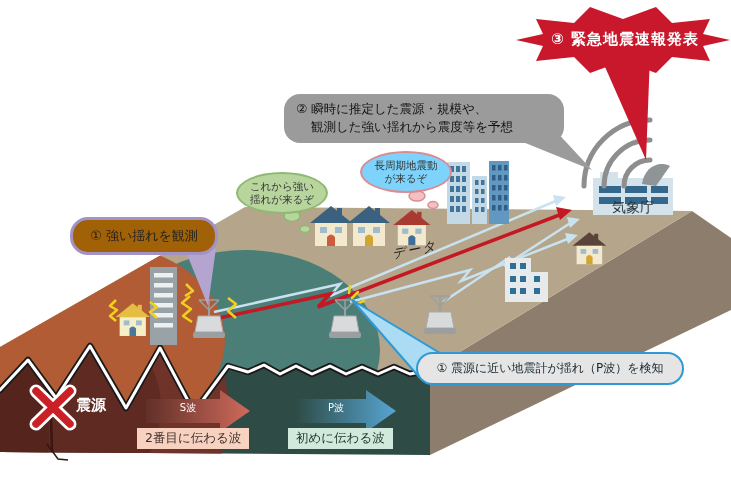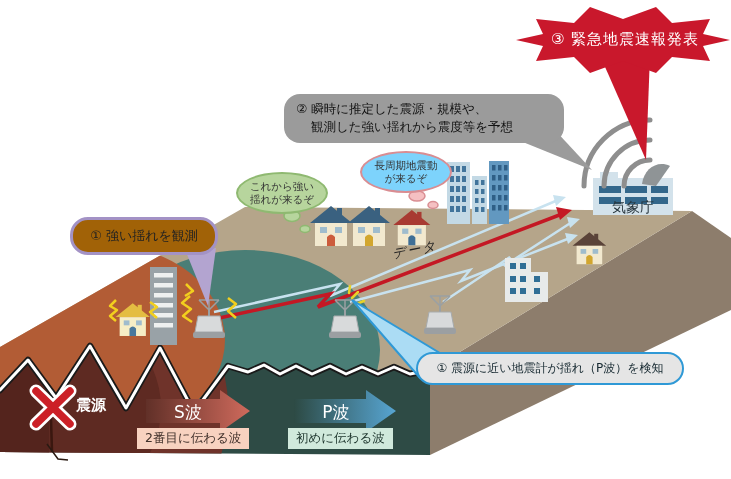--- a/index.html
+++ b/index.html
@@ -1,38 +1,38 @@
 <!DOCTYPE html>
 <html><head>
 <meta charset="utf-8">
 <style>
   html,body{margin:0;padding:0;background:#fff;}
   #stage{position:relative;width:731px;height:479px;overflow:hidden;background:#fff;
          font-family:"DejaVu Sans","Liberation Sans",sans-serif;}
   #scene{position:absolute;left:0;top:0;}
   .lbl{position:absolute;white-space:nowrap;}
   .burst-label{left:525px;top:30px;width:200px;text-align:center;color:#fff;
-               font-size:15px;font-weight:normal;letter-spacing:1px;}
+               font-size:15px;font-weight:bold;letter-spacing:1px;}
   .gray-bubble{left:284px;top:94px;width:268px;background:#9b9b9b;border-radius:16px;
                padding:6px 0 7px 12px;font-size:12.5px;color:#121212;line-height:1.45;}
   .gray-bubble .l2{padding-left:15px;}
   .thought{position:absolute;border-radius:50%;display:flex;flex-direction:column;
            align-items:center;justify-content:center;font-size:10.5px;line-height:1.25;
            color:#333;text-align:center;}
   .green-th{left:236px;top:172px;width:88px;height:38px;background:#b7d59d;border:2px solid #8fb971;}
   .pink-th{left:360px;top:151px;width:88px;height:38px;background:#7dd3fc;border:2px solid #d98d92;}
   .purple-bubble{left:70px;top:217px;width:142px;background:#a16207;border:3px solid #a392c5;
                  border-radius:18px;padding:7px 0;text-align:center;font-size:13px;color:#222;}
   .blue-bubble{left:416px;top:352px;width:264px;background:#e5e5e5;border:2.5px solid #2f99d6;
                border-radius:17px;padding:6px 0;text-align:center;font-size:12px;color:#13262e;}
   .jma-label{left:593px;top:199px;width:80px;text-align:center;font-size:14px;color:#25333b;}
   .data-label{left:392px;top:241px;font-size:13px;font-style:italic;color:#222;
               transform:rotate(-11deg);letter-spacing:2px;}
   .shingen{left:76px;top:396px;font-size:15px;font-weight:600;color:#fff;}
-  .wave-label{position:absolute;width:72px;text-align:center;color:#fff;font-size:17px;}
+  .wave-label{position:absolute;width:72px;text-align:center;color:#fff;font-size:10px;}
   .s-label{left:152px;top:401px;}
   .p-label{left:300px;top:401px;}
   .chip{position:absolute;font-size:12.5px;padding:2px 8px;}
   .s-chip{left:137px;top:428px;background:#f8d2c0;color:#40302a;}
   .p-chip{left:288px;top:428px;background:#d0e9dc;color:#203830;}
   .fault-label{left:70px;top:454px;font-size:15px;color:#2a1a12;margin-top:34px;}
 </style>
 </head>
 <body>
 

